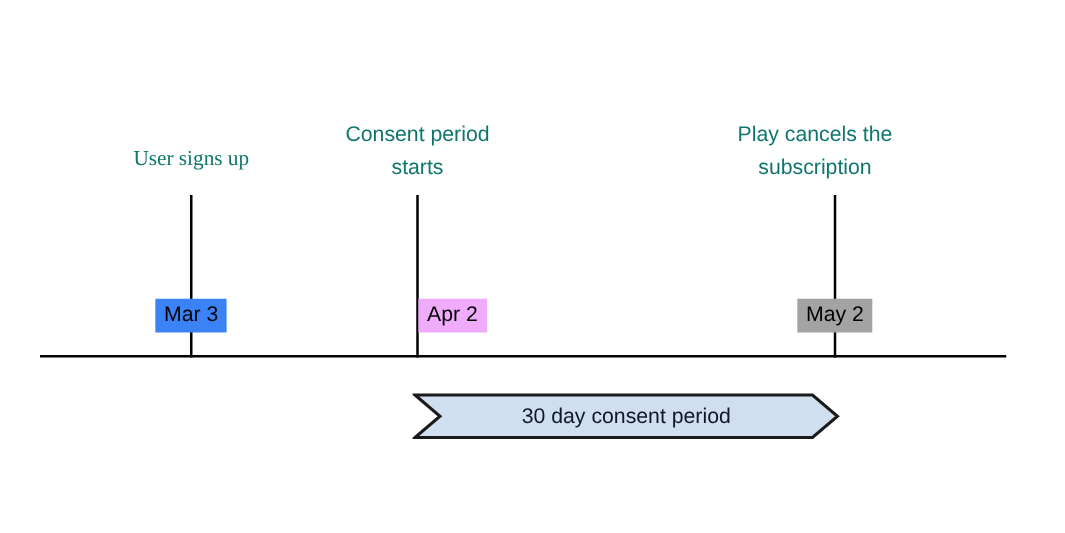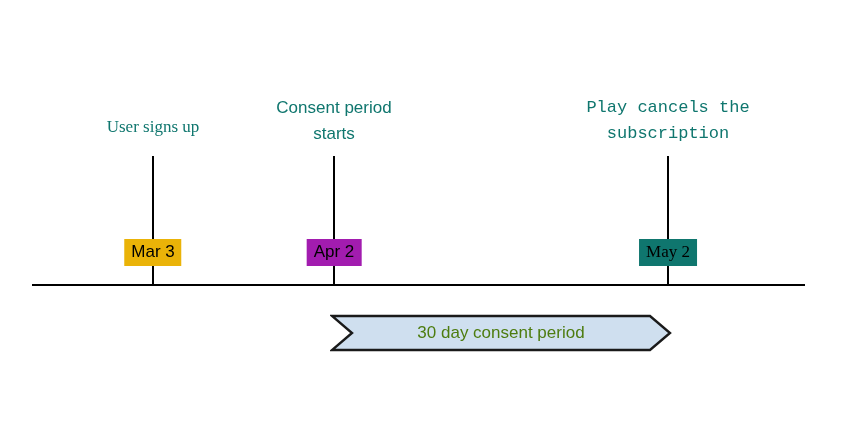--- a/index.html
+++ b/index.html
@@ -44,21 +44,21 @@
     position: absolute;
     text-align: center;
     font-size: 17px;
     line-height: 26px;
     color: #0f766e;
     white-space: pre-line;
     transform: translateX(-50%);
   }
   .label-1 { left: 153px; top: 114px; width: 230px; font-family: Liberation Serif, serif; }
   .label-2 { left: 334px; top: 95px;  width: 230px; }
-  .label-3 { left: 668px; top: 95px;  width: 250px; font-family: Liberation Mono, monospace; }
+  .label-3 { left: 652px; top: 95px;  width: 250px; }
 
   
   .date-chip {
     position: absolute;
     transform: translateX(-50%);
     background: #e2e2e2;
     color: #000000;
     font-size: 17px;
     line-height: 24px;
     padding: 1px 7px 2px 7px;
@@ -87,44 +87,44 @@
   .banner-text {
     position: absolute;
     left: 0;
     top: 0;
     width: 342px;
     height: 38px;
     display: flex;
     align-items: center;
     justify-content: center;
     font-size: 17px;
-    color: #4d7c0f;
+    color: #0f172a;
     pointer-events: none;
   }
 </style>
 </head>
 <body>
 
 <div id="canvas">
 
   <div class="axis"></div>
 
   <div class="tick tick-1"></div>
   <div class="event-label label-1">User signs up</div>
-  <div class="date-chip chip-1" style="background: #eab308;">Mar 3</div>
+  <div class="date-chip chip-1" style="background: #3b82f6;">Mar 3</div>
 
   <div class="tick tick-2"></div>
   <div class="event-label label-2">Consent period
 starts</div>
-  <div class="date-chip chip-2" style="background: #a21caf;">Apr 2</div>
+  <div class="date-chip chip-2" style="background: #f0abfc; margin-left: 28px;">Apr 2</div>
 
   <div class="tick tick-3"></div>
   <div class="event-label label-3">Play cancels the
 subscription</div>
-  <div class="date-chip chip-3" style="background: #0f766e; font-family: Liberation Serif, serif;">May 2</div>
+  <div class="date-chip chip-3" style="background: #a3a3a3;">May 2</div>
 
   <div class="banner-wrap">
     <svg class="banner-svg" viewBox="0 0 342 38" preserveAspectRatio="none">
       <polygon id="banner-shape" points="2,2 320,2 340,19 320,36 2,36 22,19" fill="#cfdfef" stroke="#1a1a1a" stroke-width="2.4" stroke-linejoin="miter"></polygon>
     </svg>
     <div class="banner-text">30 day consent period</div>
   </div>
 
 </div>
 

